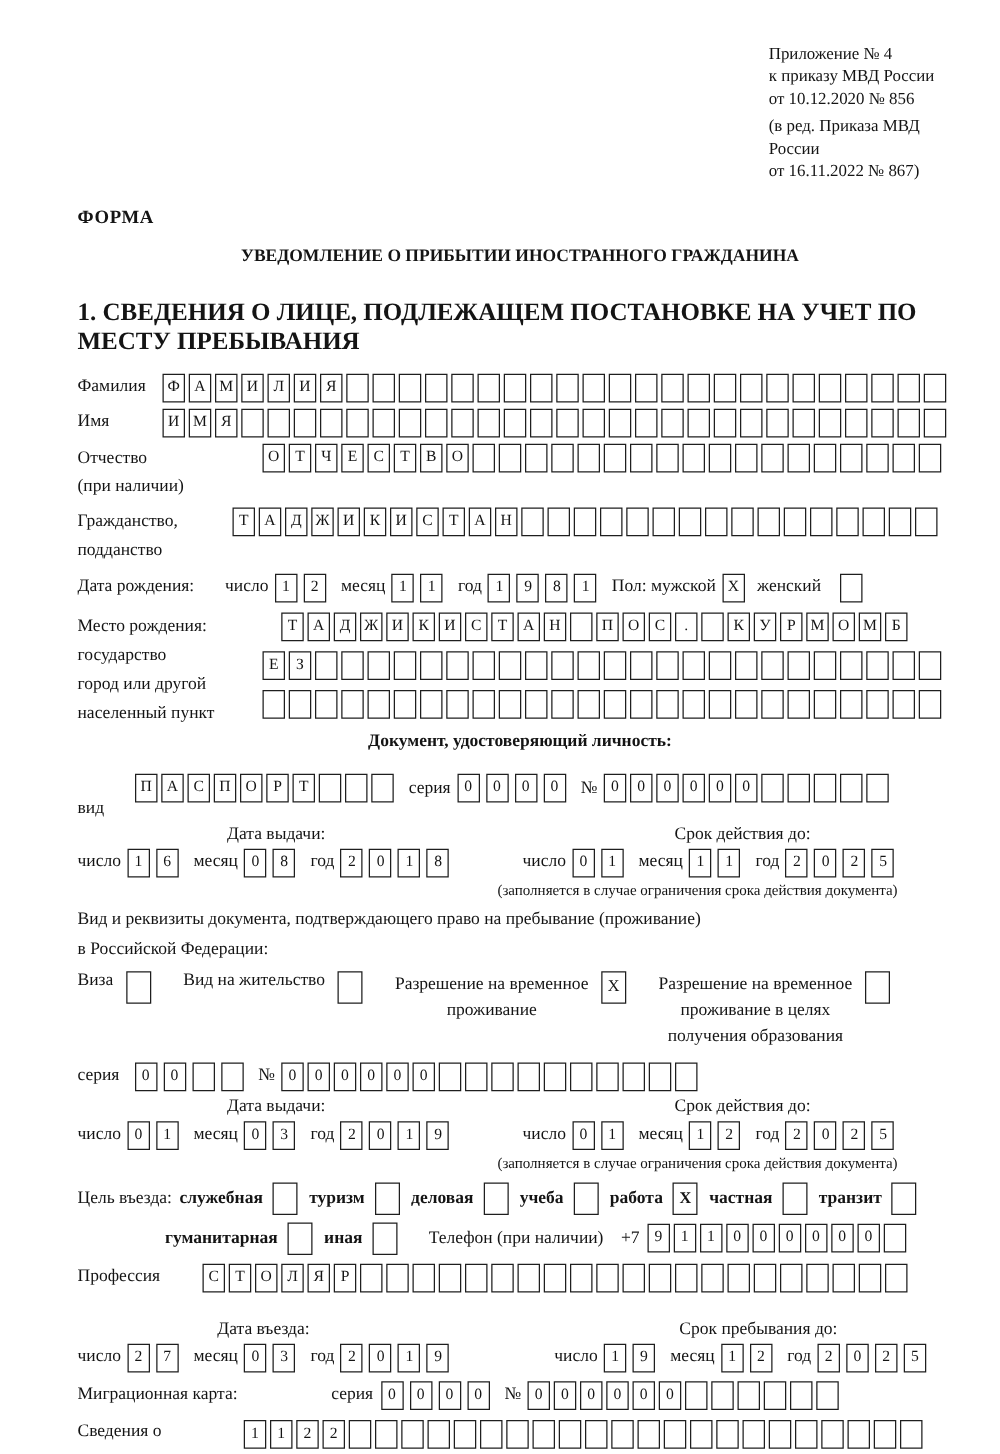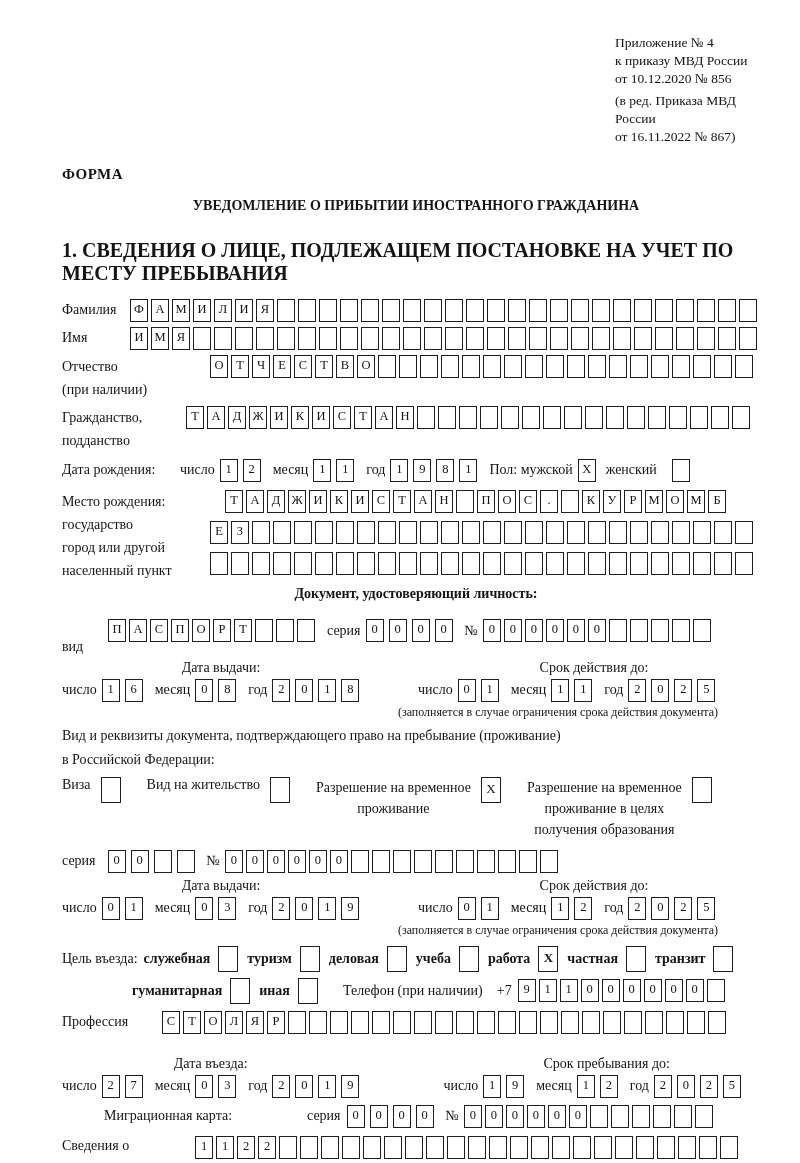--- a/index.html
+++ b/index.html
@@ -697,21 +697,21 @@
         <span class="cells dt">
             <span class="cell">2</span>
             <span class="cell">0</span>
             <span class="cell">2</span>
             <span class="cell">5</span>
           </span>
       </div>
     </div>
   </div>
 
-  <div class="row" style="margin-top:7px;margin-left:42px;">
+  <div class="row" style="margin-top:7px;">
     <span class="lbl w175">Миграционная карта:</span>
     <span class="lbl mr6" style="margin-left:26px;">серия</span>
     <span class="cells dt">
         <span class="cell">0</span>
         <span class="cell">0</span>
         <span class="cell">0</span>
         <span class="cell">0</span>
       </span>
     <span class="dg-lbl">№</span>
     <span class="cells">

